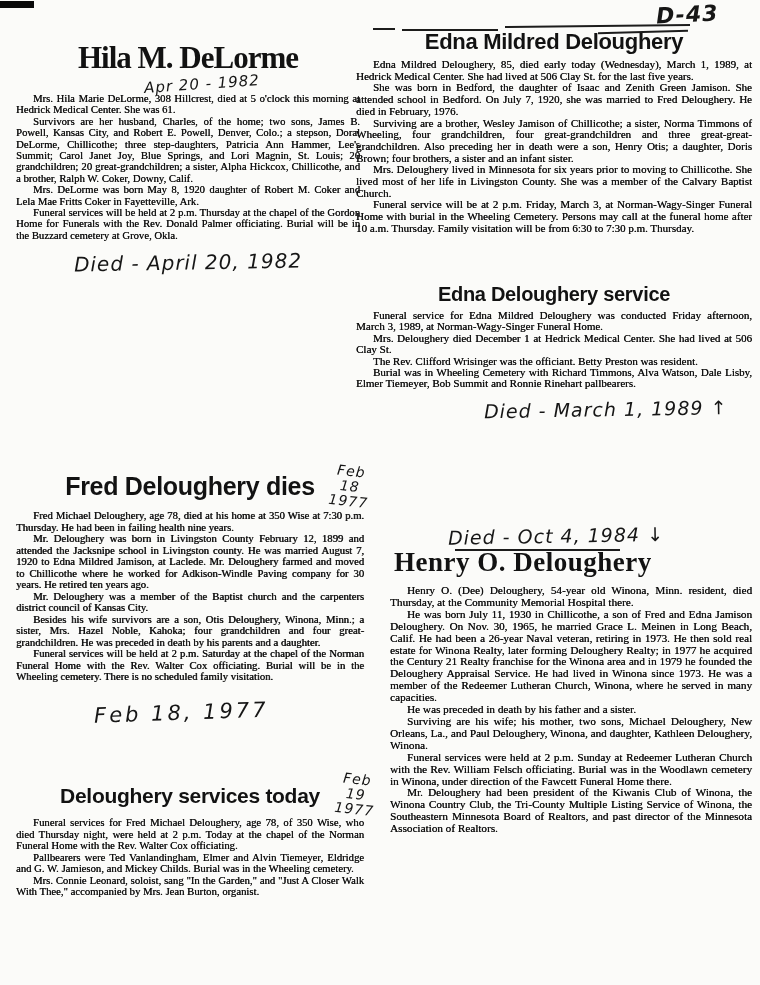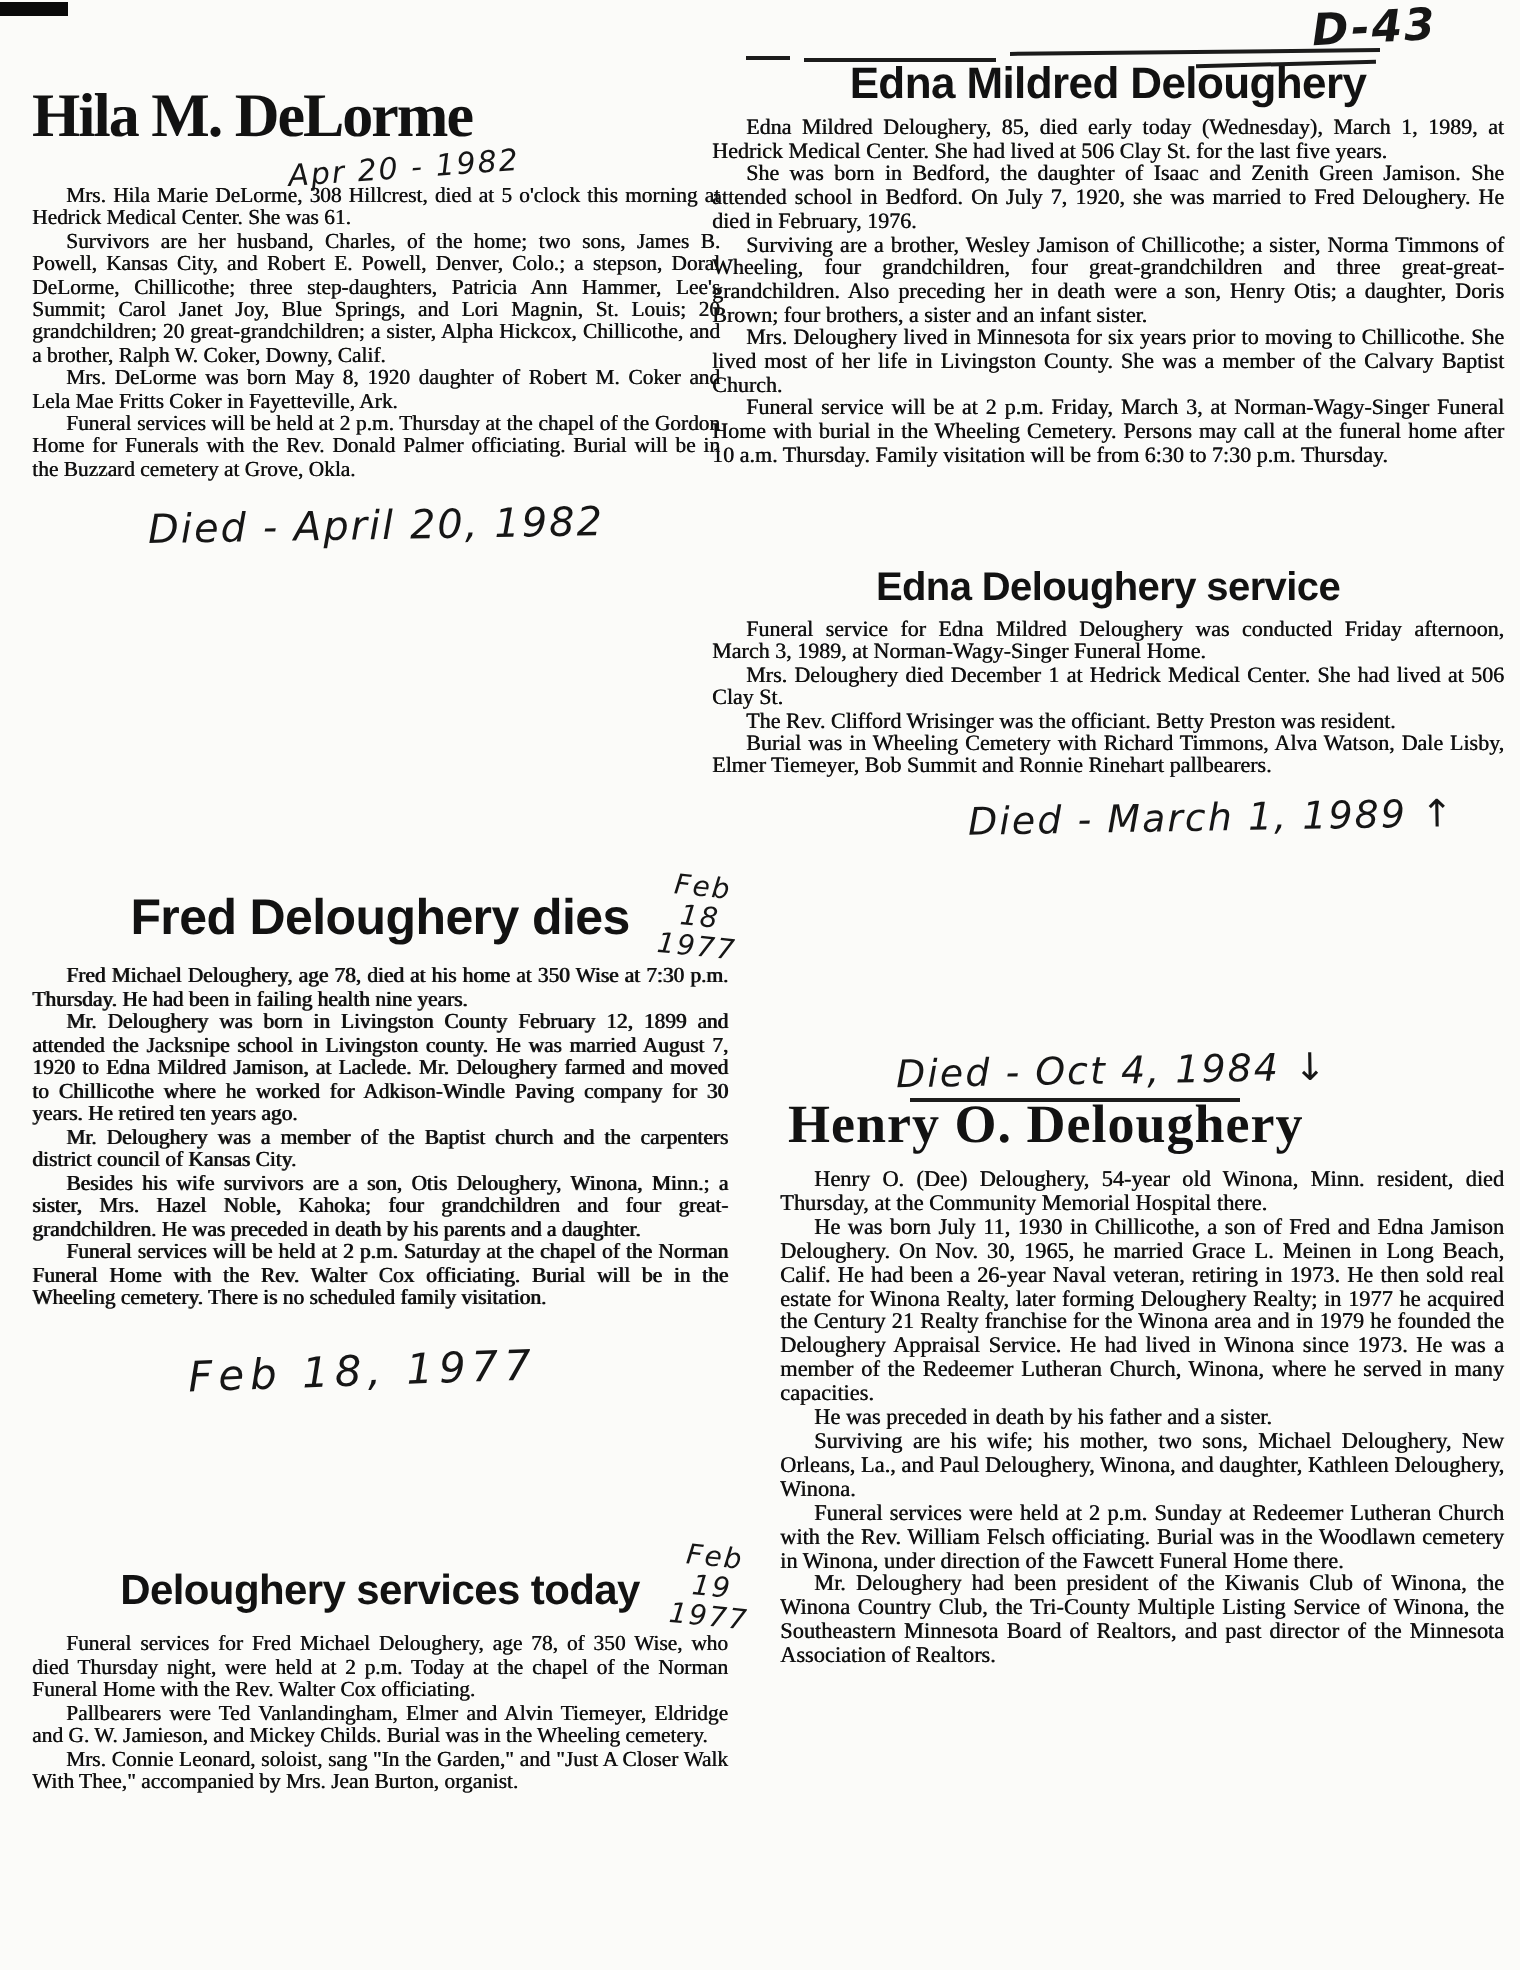--- a/index.html
+++ b/index.html
@@ -23,32 +23,32 @@
     color:#161616; white-space:nowrap; letter-spacing:1px;
   }
   .corner-label { position:absolute; left:656px; top:2px; font-size:22px; transform:rotate(-3deg); font-weight:bold; }
 
   
   .art { position:absolute; }
   .art p { margin:0; text-align:justify; text-indent:17px; }
   .ink  p { text-shadow:0.25px 0 0 currentColor; }
   .ink2 p { text-shadow:0.45px 0 0 currentColor; }
 
-  .title-serif { font-family:"Liberation Serif", serif; font-weight:bold; margin:0; }
+  .title-serif { font-family:"Liberation Serif", serif; font-weight:bold; text-align:center; margin:0; }
   .title-sans  { font-family:"Liberation Sans", sans-serif; font-weight:bold; text-align:center; margin:0; letter-spacing:-0.3px; }
 
   
   .hila { left:16px; top:40px; width:344px; }
   .hila .title-serif { font-size:31px; letter-spacing:-1px; margin-bottom:17px; }
   .hila p { font-size:10.7px; line-height:11.4px; }
   .hw-hila-top { position:absolute; left:128px; top:35px; font-size:15px; transform:rotate(-4deg); }
   .hw-hila-bottom { margin:9px 0 0 58px; font-size:20px; transform:rotate(-1deg); }
 
   
-  .fred { left:16px; top:445px; width:348px; }
+  .fred { left:16px; top:472px; width:348px; }
   .fred .title-sans { font-size:25px; margin-bottom:9px; }
   .fred p { font-size:10.7px; line-height:11.5px; }
   .hw-stack { position:absolute; font-size:14px; line-height:15px; text-align:center; transform:rotate(6deg); }
   .hw-fred-top { right:-6px; top:-8px; }
   .hw-fred-bottom { margin:16px 0 0 78px; font-size:21px; transform:rotate(-2deg); letter-spacing:3px; }
 
   
   .services { left:16px; top:784px; width:348px; }
   .services .title-sans { font-size:21px; margin-bottom:9px; }
   .services p { font-size:10.7px; line-height:11.5px; }

